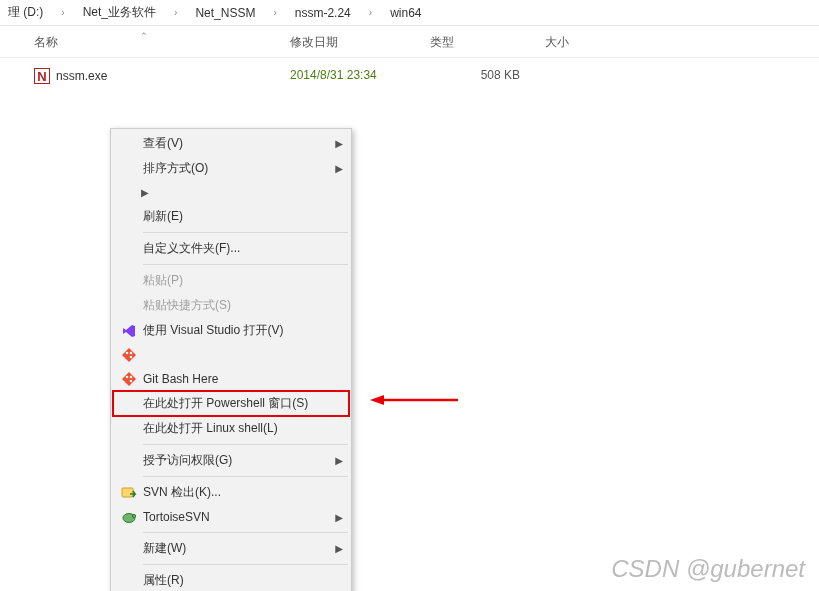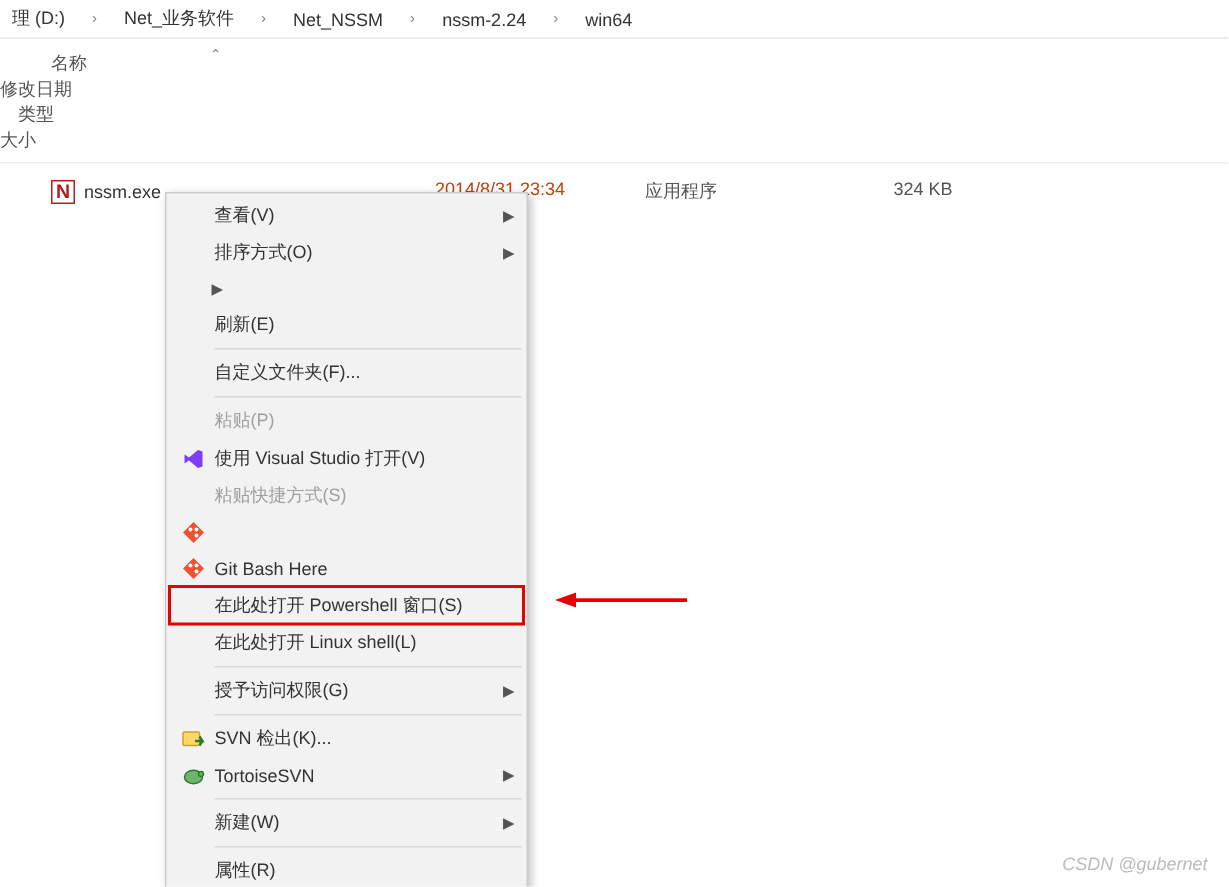--- a/index.html
+++ b/index.html
@@ -22,41 +22,40 @@
       font-size: 12px;
       color: #333;
     }
     .breadcrumb .sep { color: #888; font-size: 10px; }
     .file-header {
       display: flex;
       padding: 8px 0 6px 0;
       border-bottom: 1px solid #eee;
       color: #555;
       font-size: 12px;
-      flex-direction: column;
     }
     .file-header .col-name { width: 290px; padding-left: 34px; position: relative; }
     .file-header .col-date { width: 140px; }
-    .file-header .col-type { width: 115px; margin-left: 12px; }
+    .file-header .col-type { width: 115px; }
     .file-header .col-size { width: 110px; }
     .sort-arrow {
       position: absolute;
       left: 140px;
       top: -3px;
       font-size: 9px;
       color: #888;
     }
     .file-row {
       display: flex;
       padding: 10px 0;
       font-size: 12px;
       color: #333;
     }
     .file-row .col-name { width: 290px; padding-left: 34px; display: flex; align-items: center; gap: 6px; }
-    .file-row .col-date { width: 140px; color: #c2410c; }
+    .file-row .col-date { width: 140px; color: #4d7c0f; }
     .file-row .col-type { width: 115px; color: #555; }
     .file-row .col-size { width: 110px; color: #555; text-align: right; padding-right: 20px; }
     .nssm-icon {
       width: 16px; height: 16px;
       display: inline-flex; align-items: center; justify-content: center;
       font-weight: bold; font-size: 13px;
       color: #b02020;
       border: 1px solid #b02020;
       background: #fff;
     }
@@ -108,21 +107,21 @@
       left: 370px;
       top: 393px;
       width: 90px;
       height: 14px;
       pointer-events: none;
     }
     .watermark {
       position: absolute;
       right: 14px;
       bottom: 8px;
-      font-size: 12px;
+      font-size: 24px;
       color: rgba(120,120,120,0.5);
       font-style: italic;
       font-family: "Segoe UI", sans-serif;
     }
     
     svg { display: block; }
   </style>
 </head>
 <body>
 
@@ -147,22 +146,21 @@
   <div class="col-type">类型</div>
   <div class="col-size">大小</div>
 </div>
 
 <div class="file-row">
   <div class="col-name">
     <span class="nssm-icon">N</span>
     <span>nssm.exe</span>
   </div>
   <div class="col-date">2014/8/31 23:34</div>
-  <div class="col-type">应用程序</div>
-  <div class="col-size">324 KB</div>
+  <div class="col-size">508 KB</div>
 </div>
 
 <div class="context-menu" id="ctx-menu">
     <div class="mi">
       <span class="icon-slot"></span>
       <span class="label">查看(V)</span>
       <span class="sub-arrow">▶</span>
     </div>
     <div class="mi">
       <span class="icon-slot"></span>
@@ -180,31 +178,31 @@
     <div class="sep"></div>
     <div class="mi">
       <span class="icon-slot"></span>
       <span class="label">自定义文件夹(F)...</span>
     </div>
     <div class="sep"></div>
     <div class="mi disabled">
       <span class="icon-slot"></span>
       <span class="label">粘贴(P)</span>
     </div>
+    <div class="mi disabled">
+      <span class="icon-slot"></span>
+      <span class="label">粘贴快捷方式(S)</span>
+    </div>
     <div class="mi">
       <span class="icon-slot">
         <svg width="16" height="16" viewBox="0 0 16 16">
           <path d="M11 2 L14 3 L14 13 L11 14 L5 9 L2 11 L2 5 L5 7 Z" fill="#7e3ff2"></path>
         </svg>
       </span>
       <span class="label">使用 Visual Studio 打开(V)</span>
-    </div>
-    <div class="mi disabled">
-      <span class="icon-slot"></span>
-      <span class="label">粘贴快捷方式(S)</span>
     </div>
     <div class="mi">
       <span class="icon-slot">
         <svg width="16" height="16" viewBox="0 0 16 16">
           <path d="M8 1 L15 8 L8 15 L1 8 Z" fill="#f05033"></path>
           <circle cx="6" cy="6" r="1.3" fill="#fff"></circle>
           <circle cx="10" cy="10" r="1.3" fill="#fff"></circle>
           <circle cx="10" cy="6" r="1.3" fill="#fff"></circle>
         </svg>
       </span>

